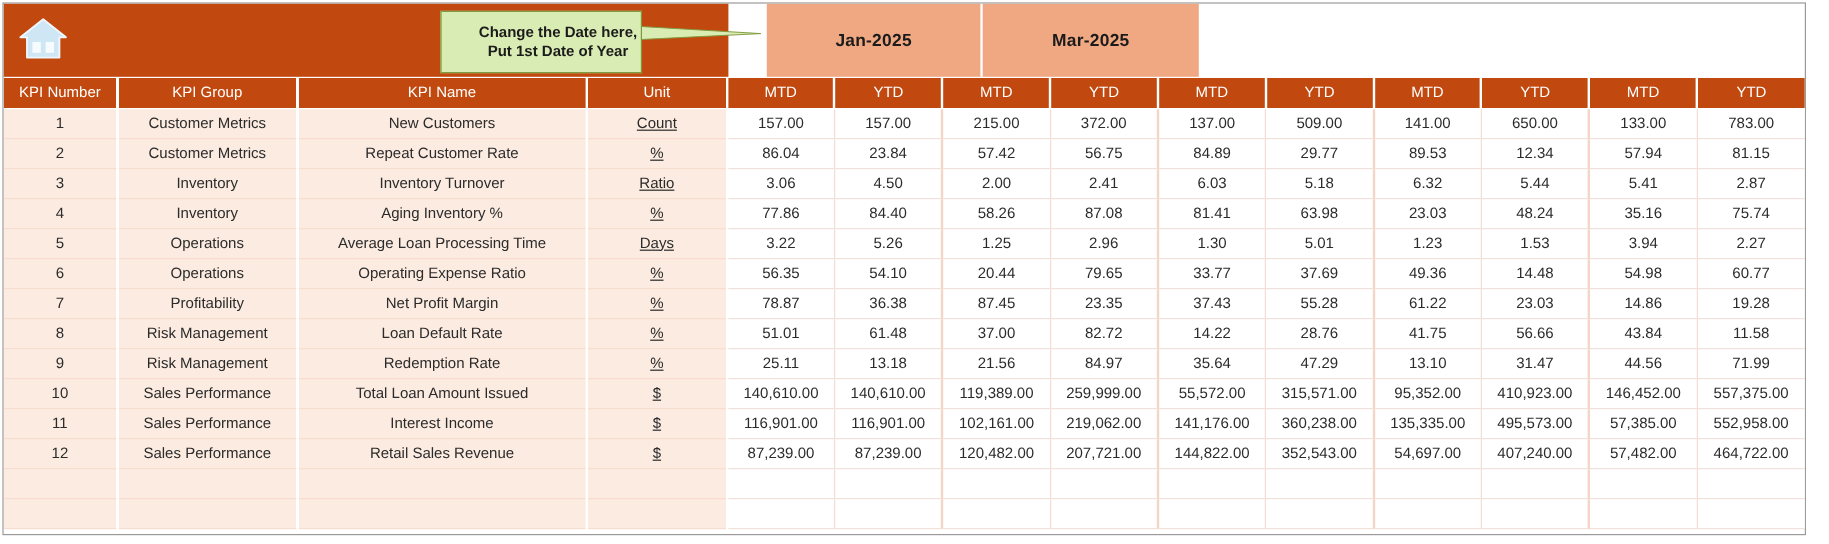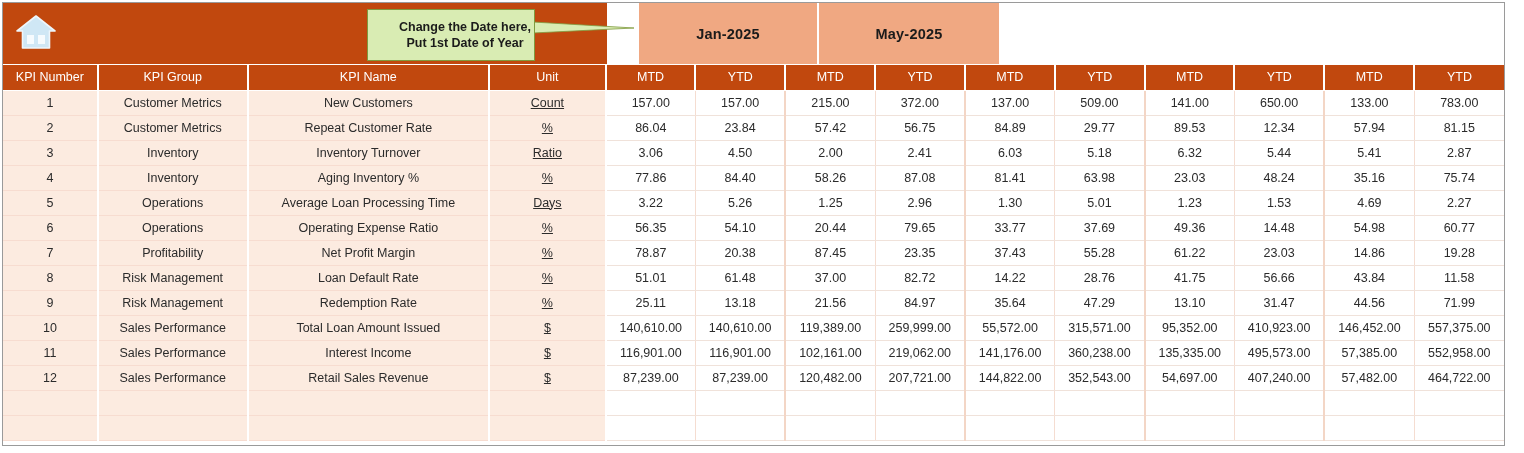--- a/index.html
+++ b/index.html
@@ -170,21 +170,21 @@
       </svg>
     </span>
 
     <div class="callout">
       <div class="callout-line">Change the Date here,</div>
       <div class="callout-line">Put 1st Date of Year</div>
     </div>
 
     <div class="month-band">
       <div class="month-cell">Jan-2025</div>
-      <div class="month-cell">May-2025</div>
+      <div class="month-cell">Mar-2025</div>
     </div>
 
     <table class="kpi">
       <colgroup>
         <col class="c-num">
           <col class="c-grp">
           <col class="c-name">
           <col class="c-unit">
         <col class="c-data">
           <col class="c-data">
@@ -286,21 +286,21 @@
             <td class="lbl">Average Loan Processing Time</td>
             <td class="lbl last">Days</td>
             <td class="num">3.22</td>
             <td class="num grp">5.26</td>
             <td class="num">1.25</td>
             <td class="num grp">2.96</td>
             <td class="num">1.30</td>
             <td class="num grp">5.01</td>
             <td class="num">1.23</td>
             <td class="num grp">1.53</td>
-            <td class="num">4.69</td>
+            <td class="num">3.94</td>
             <td class="num grp last">2.27</td>
           </tr>
           <tr>
             <td class="lbl">6</td>
             <td class="lbl">Operations</td>
             <td class="lbl">Operating Expense Ratio</td>
             <td class="lbl last">%</td>
             <td class="num">56.35</td>
             <td class="num grp">54.10</td>
             <td class="num">20.44</td>
@@ -311,21 +311,21 @@
             <td class="num grp">14.48</td>
             <td class="num">54.98</td>
             <td class="num grp last">60.77</td>
           </tr>
           <tr>
             <td class="lbl">7</td>
             <td class="lbl">Profitability</td>
             <td class="lbl">Net Profit Margin</td>
             <td class="lbl last">%</td>
             <td class="num">78.87</td>
-            <td class="num grp">20.38</td>
+            <td class="num grp">36.38</td>
             <td class="num">87.45</td>
             <td class="num grp">23.35</td>
             <td class="num">37.43</td>
             <td class="num grp">55.28</td>
             <td class="num">61.22</td>
             <td class="num grp">23.03</td>
             <td class="num">14.86</td>
             <td class="num grp last">19.28</td>
           </tr>
           <tr>

